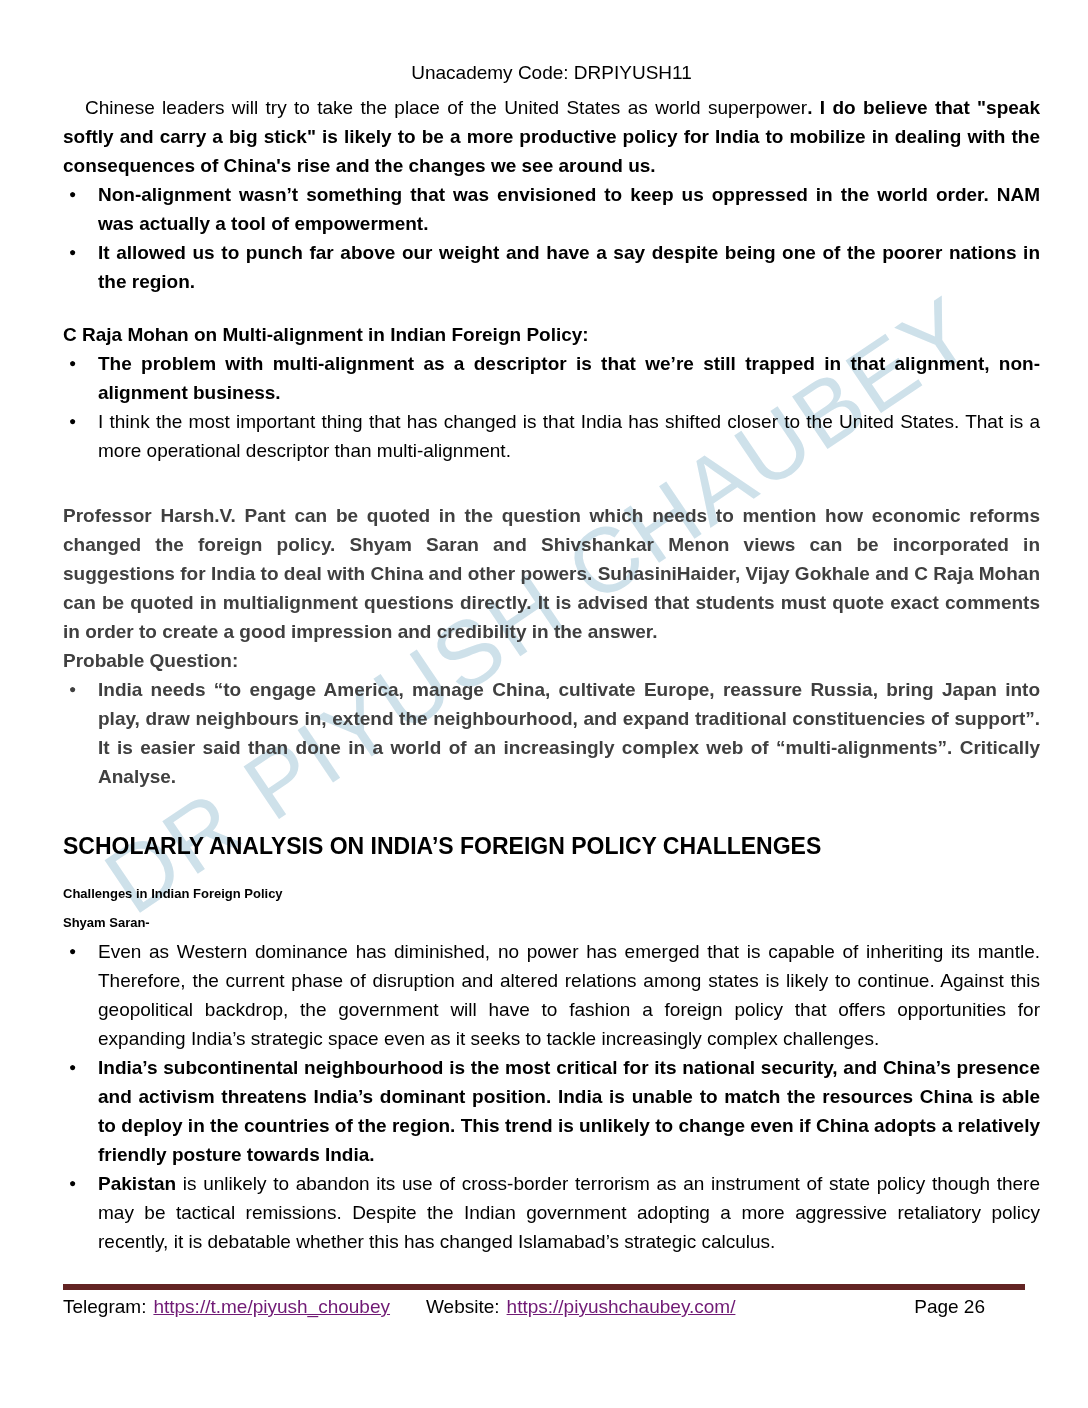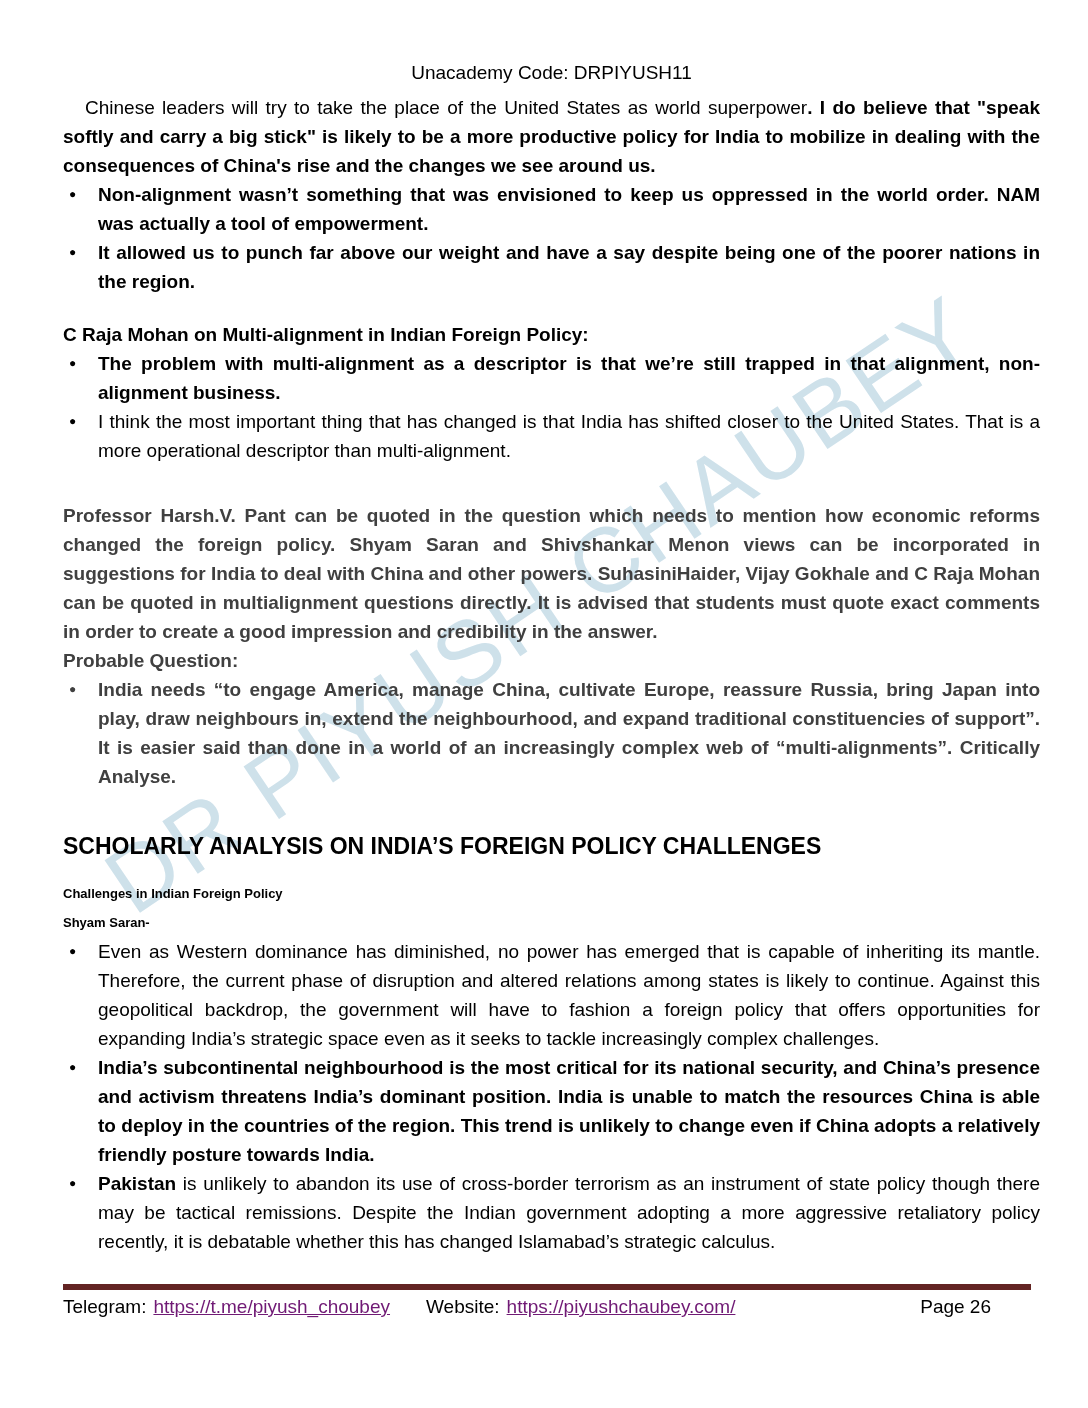--- a/index.html
+++ b/index.html
@@ -66,21 +66,21 @@
     font-size: 23px;
     line-height: 30px;
     margin-top: 40px;
     letter-spacing: 0px;
   }
   .sub-heading { font-weight: 700; font-size: 13px; }
   .challenges-block { margin-top: 18px; }
   .footer {
     position: absolute;
     left: 63px;
-    right: 57px;
+    right: 63px;
     top: 1284px;
     z-index: 1;
     border-top: 6px solid #632423;
     padding-top: 5px;
     display: flex;
     align-items: baseline;
     font-size: 19px;
     line-height: 24px;
   }
   .footer a {

